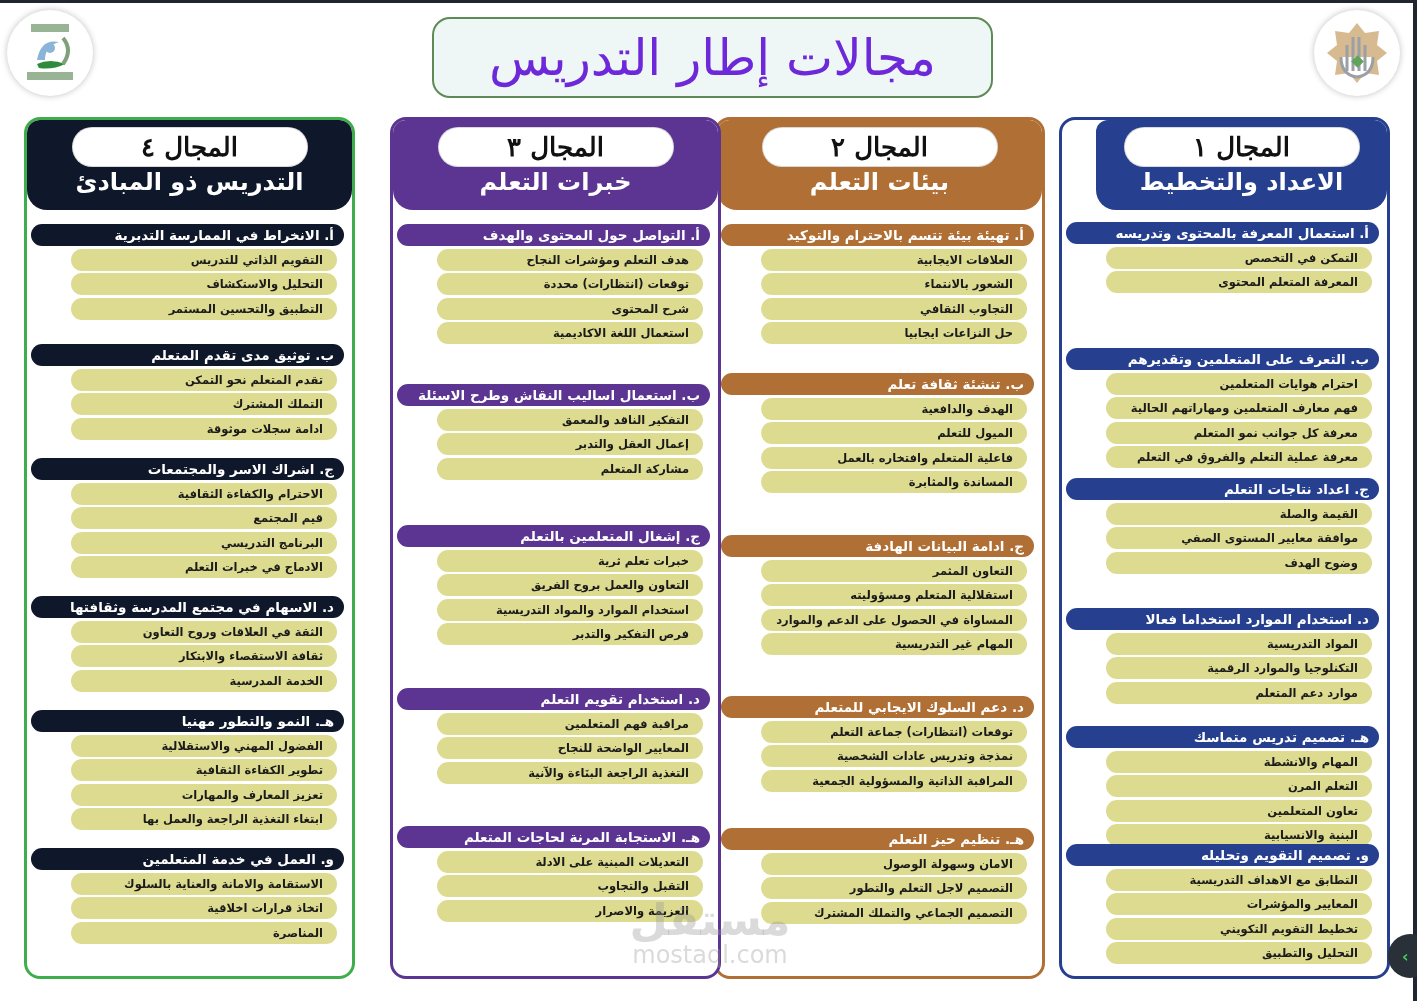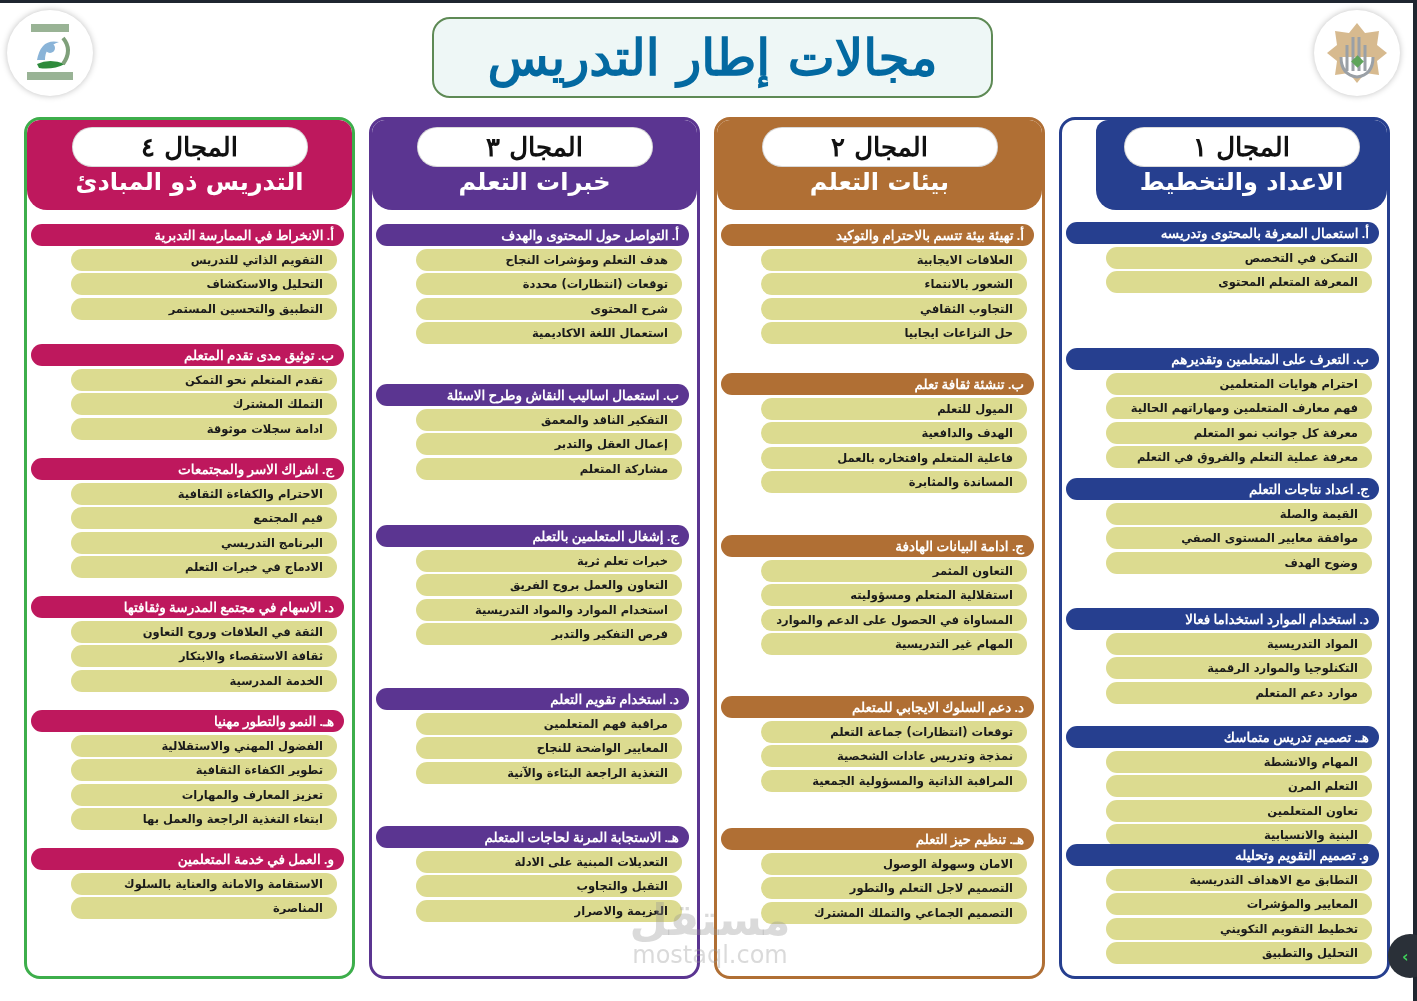--- a/index.html
+++ b/index.html
@@ -9,41 +9,41 @@
   .rightbar { position: absolute; right: 0; top: 0; width: 4px; height: 1001px; background: #1f2630; }
 
   .logo { position: absolute; top: 10px; width: 86px; height: 86px; border-radius: 50%;
           background: #fff; box-shadow: 0 0 6px rgba(0,0,0,0.25); display: flex; align-items: center; justify-content: center; }
   .logo-left { left: 7px; }
   .logo-right { left: 1314px; }
 
   .title-box { position: absolute; left: 432px; top: 17px; width: 561px; height: 81px;
                border: 2px solid #5e8a55; border-radius: 18px; background: #eef7f6;
                display: flex; align-items: center; justify-content: center; }
-  .title-text { font-family: "DejaVu Serif", serif; font-weight: bold; font-size: 50px; color: #0369a1; direction: rtl; }
+  .title-text { font-family: "DejaVu Serif", serif; font-weight: normal; font-size: 50px; color: #6d28d9; direction: rtl; }
 
   .col { position: absolute; top: 117px; width: 331px; height: 862px; border: 3px solid; border-radius: 16px; background: #fff; overflow: hidden; direction: rtl; }
   .col-head { height: 90px; border-radius: 12px 12px 20px 20px; position: relative; }
   .col-num { position: absolute; top: 7px; left: 50%; transform: translateX(-50%); width: 236px; height: 40px;
              background: #fff; border-radius: 20px; display: flex; align-items: center; justify-content: center;
              font-family: "DejaVu Serif", serif; font-weight: bold; font-size: 26px; color: #111; border: 1px solid rgba(0,0,0,0.15); }
   .col-title { position: absolute; top: 48px; width: 100%; text-align: center; font-weight: bold; font-size: 24px; color: #fff; }
 
   .sections { position: relative; }
   .sec { position: absolute; right: 8px; width: 313px; }
   .sec-head { height: 22px; border-radius: 11px; color: #fff; font-weight: bold; font-size: 13.5px;
-              padding-right: 10px; display: flex; align-items: center; white-space: nowrap; overflow: hidden; font-family: Liberation Serif, serif; }
+              padding-right: 10px; display: flex; align-items: center; white-space: nowrap; overflow: hidden; }
   .item { width: 266px; margin-right: 7px; margin-top: 2.5px; min-height: 22px; border-radius: 11px;
           background: #dcdb90; font-weight: bold; font-size: 11.5px; color: #1a1a1a;
           padding: 3px 14px 3px 8px; line-height: 16px; }
 
   .c1 { left: 1059px; border-color: #263f8f; padding-left: 34px; } .c1 .col-head, .c1 .sec-head { background: #263f8f; }
   .c2 { left: 714px; border-color: #b06f34; } .c2 .col-head, .c2 .sec-head { background: #b06f34; }
-  .c3 { left: 369px; border-color: #5b3591; } .c3 .col-head, .c3 .sec-head { background: #5b3591; }
-  .c4 { left: 24px; border-color: #3dae4b; } .c4 .col-head, .c4 .sec-head { background: #be185d; }
+  .c3 { left: 390px; border-color: #5b3591; } .c3 .col-head, .c3 .sec-head { background: #5b3591; }
+  .c4 { left: 24px; border-color: #3dae4b; } .c4 .col-head, .c4 .sec-head { background: #0f172a; }
 
   .watermark { position: absolute; left: 620px; top: 898px; width: 180px; text-align: center; color: rgba(150,150,150,0.35); pointer-events: none; }
   .wm-ar { font-size: 44px; font-weight: bold; line-height: 44px; direction: rtl; }
   .wm-en { font-size: 24px; line-height: 26px; }
 
   .side-toggle { position: absolute; left: 1388px; top: 934px; width: 44px; height: 44px; border-radius: 50%;
                  background: #2a3038; display: flex; align-items: center; justify-content: flex-start; padding-left: 14px;
                  color: #3fd05a; font-size: 16px; font-weight: bold; }
 </style>
 </head>
@@ -130,22 +130,22 @@
   <div class="sections">
     <div class="sec" style="top:14px">
       <div class="sec-head">أ. تهيئة بيئة تتسم بالاحترام والتوكيد</div>
       <div class="item">العلاقات الايجابية</div>
       <div class="item">الشعور بالانتماء</div>
       <div class="item">التجاوب الثقافي</div>
       <div class="item">حل النزاعات ايجابيا</div>
     </div>
     <div class="sec" style="top:163px">
       <div class="sec-head">ب. تنشئة ثقافة تعلم</div>
+      <div class="item">الهدف والدافعية</div>
       <div class="item">الميول للتعلم</div>
-      <div class="item">الهدف والدافعية</div>
       <div class="item">فاعلية المتعلم وافتخاره بالعمل</div>
       <div class="item">المساندة والمثابرة</div>
     </div>
     <div class="sec" style="top:325px">
       <div class="sec-head">ج. ادامة البيانات الهادفة</div>
       <div class="item">التعاون المثمر</div>
       <div class="item">استقلالية المتعلم ومسؤوليته</div>
       <div class="item">المساواة في الحصول على الدعم والموارد</div>
       <div class="item">المهام غير التدريسية</div>
     </div>
@@ -239,20 +239,21 @@
     <div class="sec" style="top:500px">
       <div class="sec-head">هـ. النمو والتطور مهنيا</div>
       <div class="item">الفضول المهني والاستقلالية</div>
       <div class="item">تطوير الكفاءة الثقافية</div>
       <div class="item">تعزيز المعارف والمهارات</div>
       <div class="item">ابتغاء التغذية الراجعة والعمل بها</div>
     </div>
     <div class="sec" style="top:638px">
       <div class="sec-head">و. العمل في خدمة المتعلمين</div>
       <div class="item">الاستقامة والامانة والعناية بالسلوك</div>
+      <div class="item">اتخاذ قرارات اخلاقية</div>
       <div class="item">المناصرة</div>
     </div>
   </div>
 </div>
 
 <div class="watermark">
   <div class="wm-ar">مستقل</div>
   <div class="wm-en">mostaql.com</div>
 </div>
 

